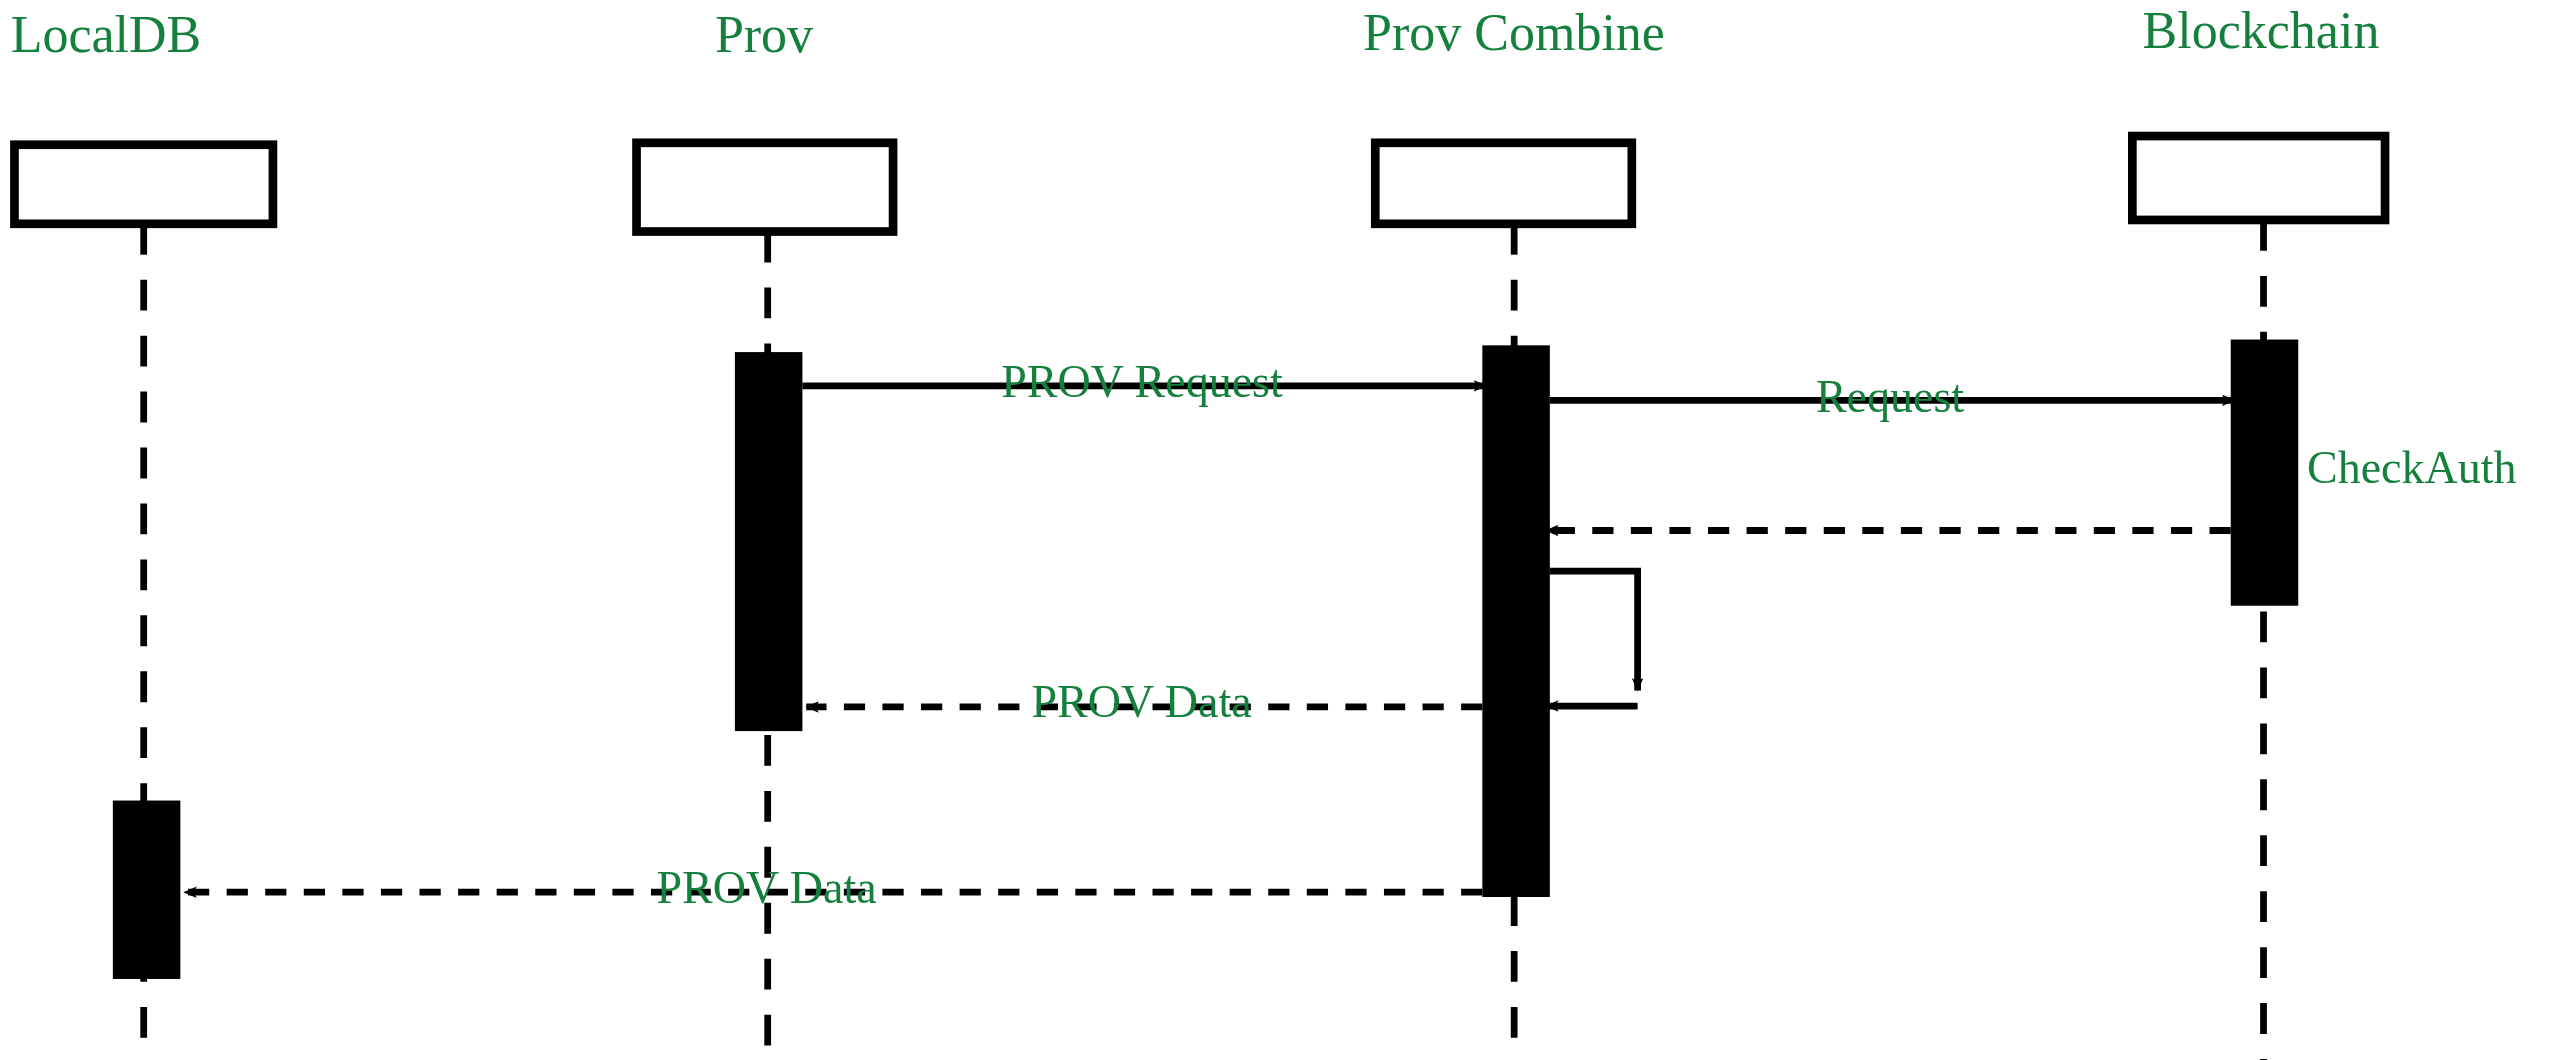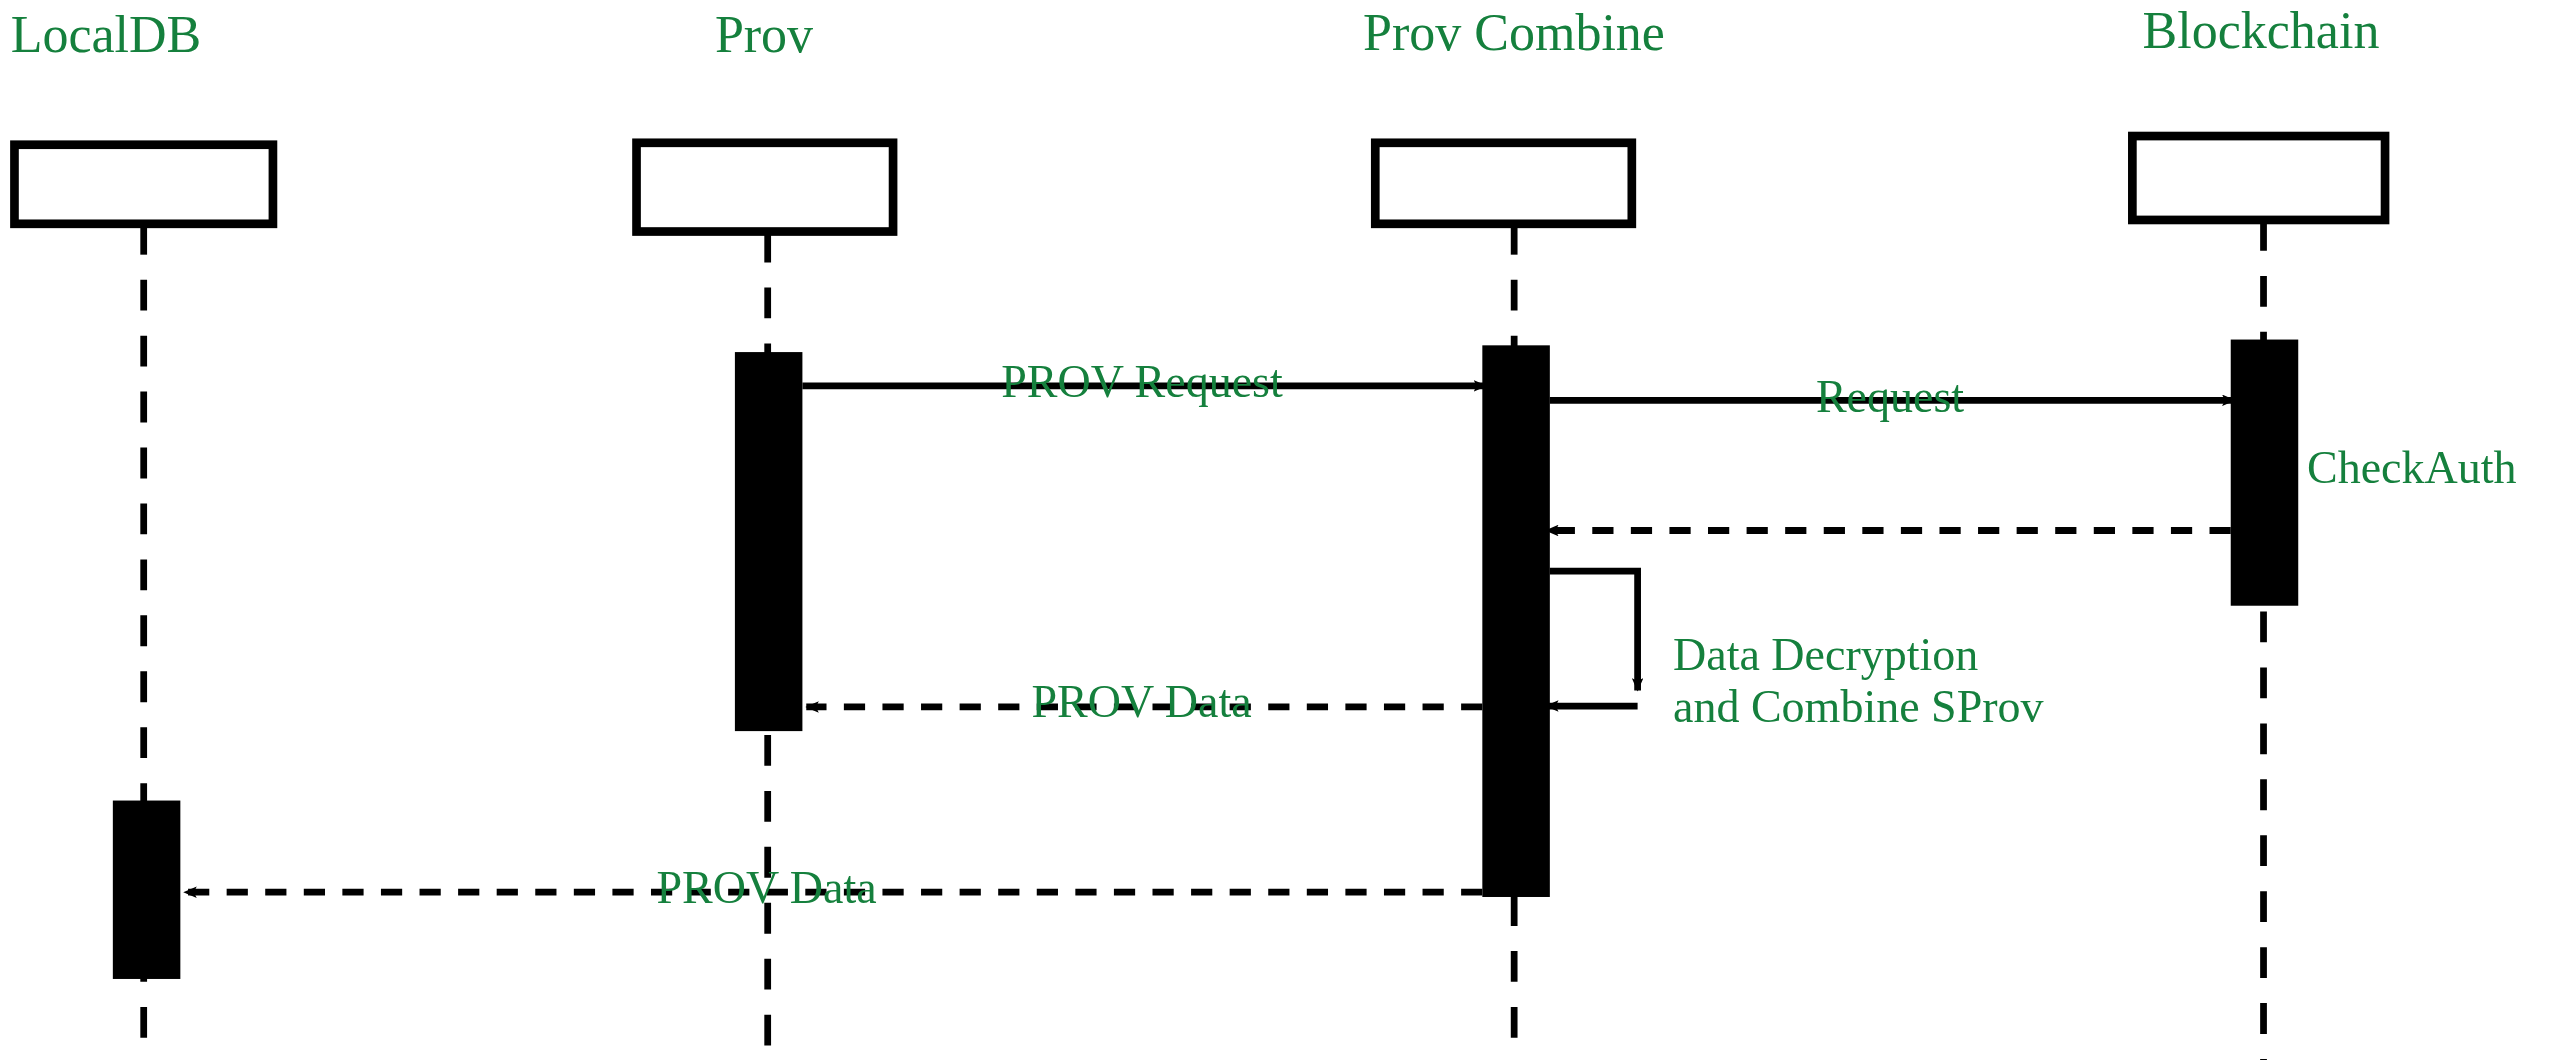--- a/index.html
+++ b/index.html
@@ -111,22 +111,20 @@
 
   <div class="lbl participant-title" style="left:1331px; top:3.9px; width:366px;">Prov Combine</div>
 
   <div class="lbl participant-title" style="left:2078px; top:1.9px; width:366px;">Blockchain</div>
 
   <div class="lbl msg-label" style="left:891px; top:321px; width:502px;">PROV Request</div>
 
   <div class="lbl msg-label" style="left:1697px; top:336px; width:386px;">Request</div>
 
 
-  <div class="lbl note-label" style="left:1673px; top:629px; width:675px;">Data Decryption
-and Combine SProv</div>
 
   <div class="lbl msg-label" style="left:910px; top:641px; width:463px;">PROV Data</div>
 
   <div class="lbl msg-label" style="left:535px; top:827px; width:463px;">PROV Data</div>
 
   <div class="lbl side-label" style="left:2307px; top:442px; width:289px;">CheckAuth</div>
 
 </div>
 
 

